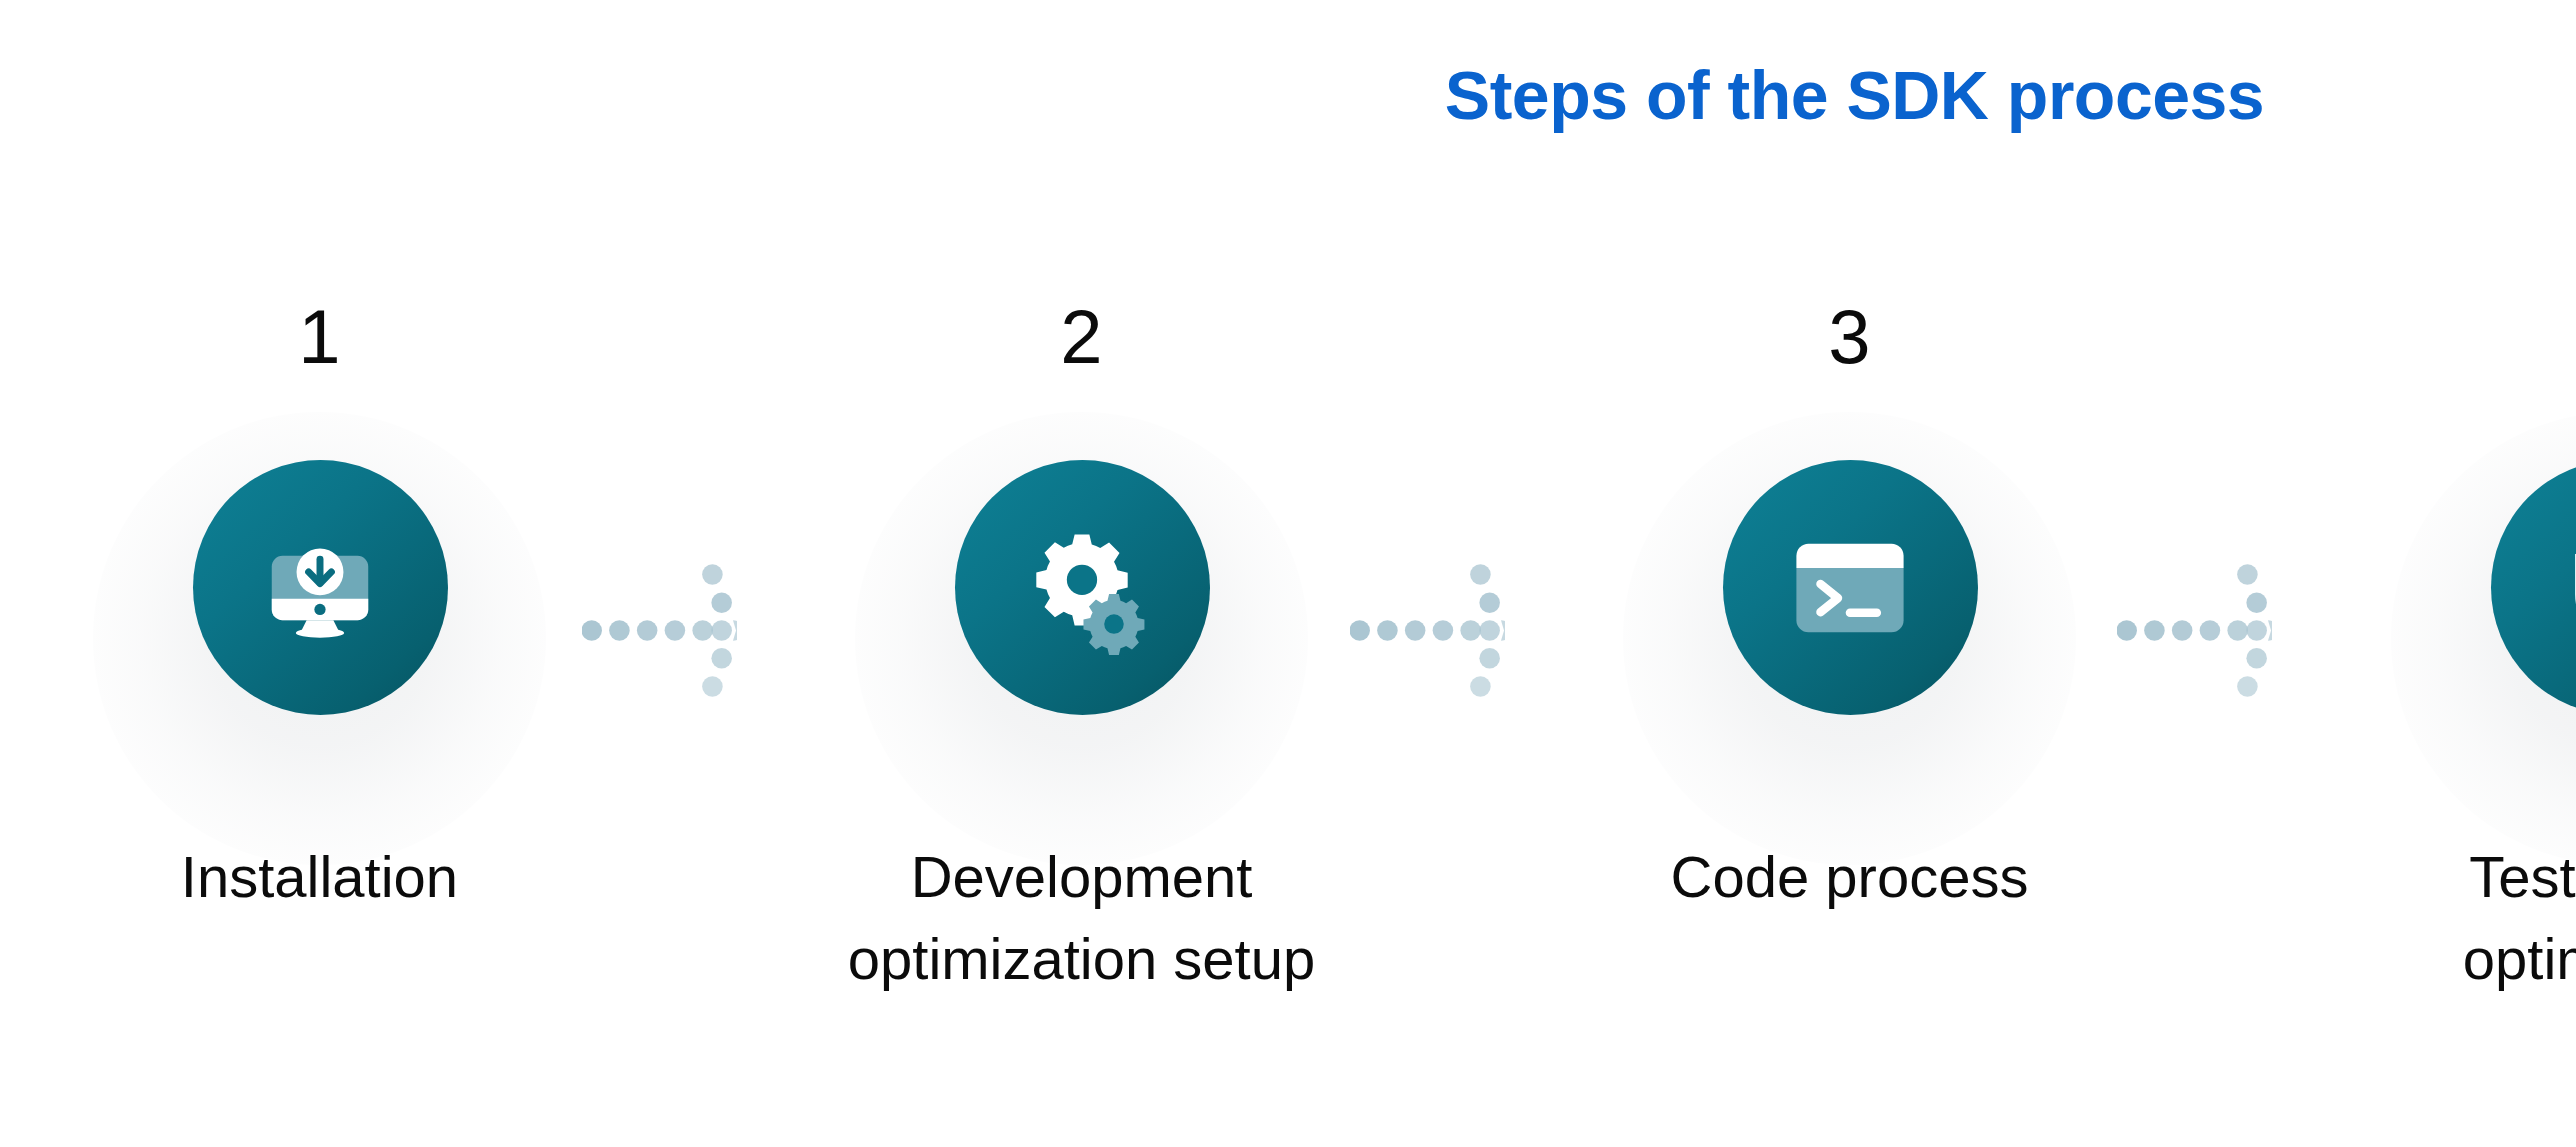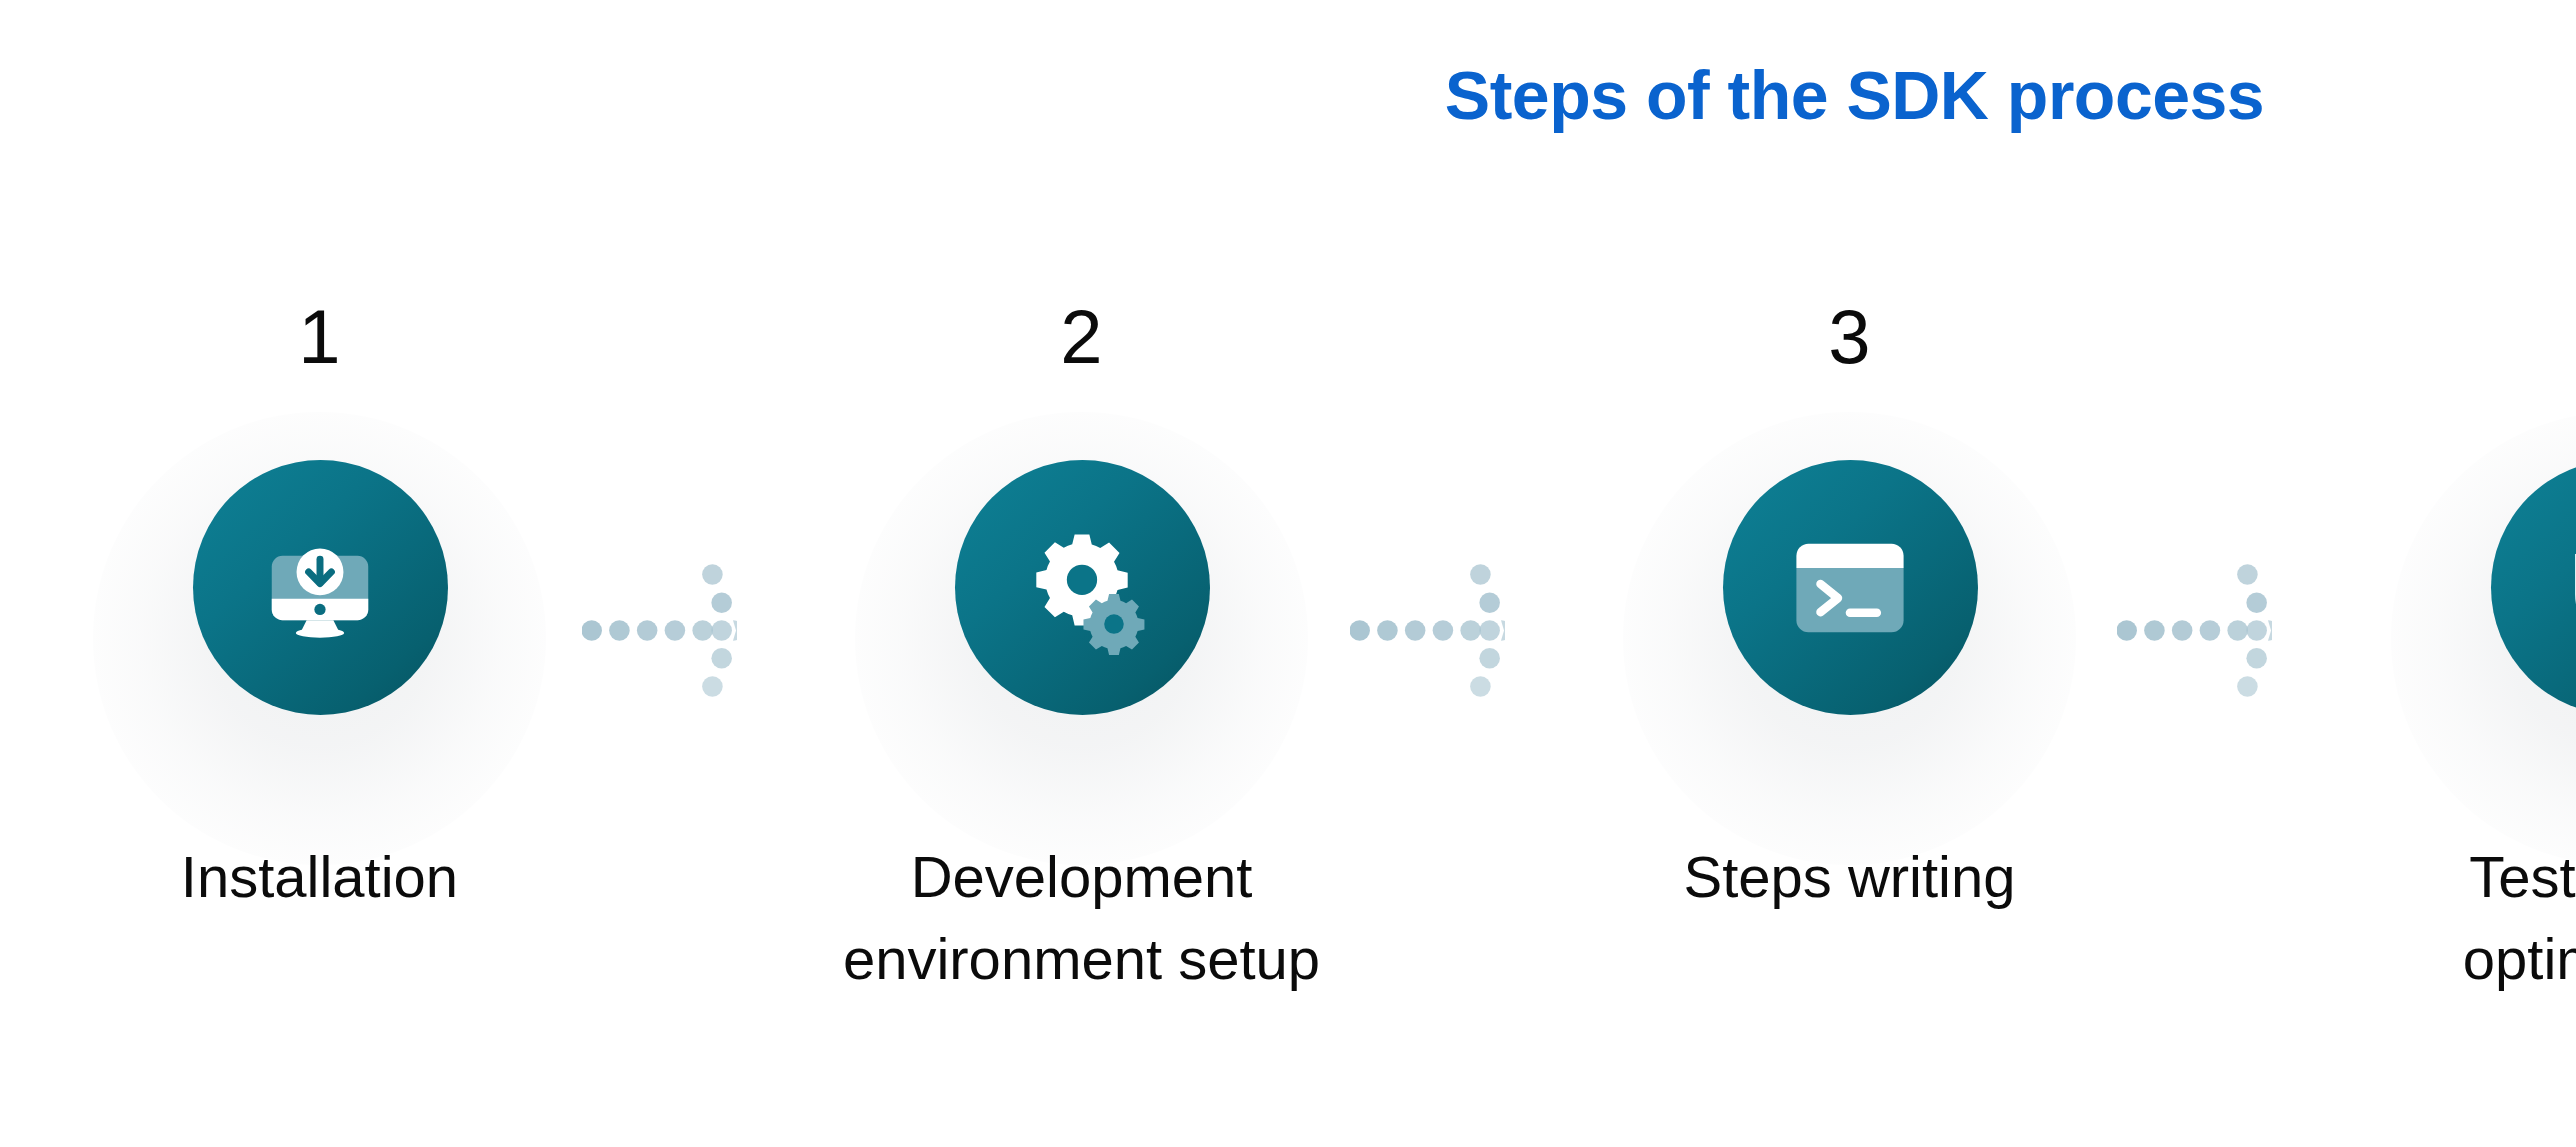--- a/index.html
+++ b/index.html
@@ -159,33 +159,33 @@
       <div class="step-number">2</div>
       <div class="step-circle">
         <svg viewBox="0 0 100 100" xmlns="http://www.w3.org/2000/svg">
     <path fill="#ffffff" d="M44.5 10 h11 l1.8 7.6 a26 26 0 0 1 6.3 2.6 l6.6 -4.1 l7.8 7.8 l-4.1 6.6 a26 26 0 0 1 2.6 6.3 l7.6 1.8 v11 l-7.6 1.8 a26 26 0 0 1 -2.6 6.3 l4.1 6.6 l-7.8 7.8 l-6.6 -4.1 a26 26 0 0 1 -6.3 2.6 L55.5 78 h-11 l-1.8 -7.6 a26 26 0 0 1 -6.3 -2.6 l-6.6 4.1 l-7.8 -7.8 l4.1 -6.6 a26 26 0 0 1 -2.6 -6.3 L15.9 49.4 v-11 l7.6 -1.8 a26 26 0 0 1 2.6 -6.3 l-4.1 -6.6 l7.8 -7.8 l6.6 4.1 a26 26 0 0 1 6.3 -2.6 Z"></path>
     <circle cx="50" cy="43.9" r="11.3" fill="#0b7488"></circle>
     <path fill="#6fa9b8" d="M70.2 54.5 h7.3 l1.2 5.1 a17.5 17.5 0 0 1 4.2 1.7 l4.4 -2.7 l5.2 5.2 l-2.7 4.4 a17.5 17.5 0 0 1 1.7 4.2 l5.1 1.2 v7.3 l-5.1 1.2 a17.5 17.5 0 0 1 -1.7 4.2 l2.7 4.4 l-5.2 5.2 l-4.4 -2.7 a17.5 17.5 0 0 1 -4.2 1.7 l-1.2 5.1 h-7.3 l-1.2 -5.1 a17.5 17.5 0 0 1 -4.2 -1.7 l-4.4 2.7 l-5.2 -5.2 l2.7 -4.4 a17.5 17.5 0 0 1 -1.7 -4.2 l-5.1 -1.2 v-7.3 l5.1 -1.2 a17.5 17.5 0 0 1 1.7 -4.2 l-2.7 -4.4 l5.2 -5.2 l4.4 2.7 a17.5 17.5 0 0 1 4.2 -1.7 Z"></path>
     <circle cx="73.85" cy="76.9" r="7.3" fill="#0b7488"></circle>
   </svg>
       </div>
       <div class="step-label">Development
-environment setup</div>
+optimization setup</div>
     </div>
     <div class="step" style="left: 1494px;">
       <div class="step-number">3</div>
       <div class="step-circle">
         <svg viewBox="0 0 100 100" xmlns="http://www.w3.org/2000/svg">
     <path d="M10 26 a9 9 0 0 1 9 -9 h62 a9 9 0 0 1 9 9 v9 H10 Z" fill="#ffffff"></path>
     <path d="M10 35 h80 v39 a9 9 0 0 1 -9 9 H19 a9 9 0 0 1 -9 -9 Z" fill="#6fa9b8"></path>
     <path d="M28 47 L41 57.5 L28 68" stroke="#ffffff" stroke-width="6.4" stroke-linecap="round" stroke-linejoin="round" fill="none"></path>
     <path d="M50 68.5 H70" stroke="#ffffff" stroke-width="6.4" stroke-linecap="round" fill="none"></path>
   </svg>
       </div>
-      <div class="step-label">Steps writing</div>
+      <div class="step-label">Code process</div>
     </div>
     <div class="step" style="left: 2262px;">
       <div class="step-number">4</div>
       <div class="step-circle">
         <svg viewBox="0 0 100 100" xmlns="http://www.w3.org/2000/svg">
     <path fill="#ffffff" d="M50 8 c7 10 18 15.5 32 16.6 v30 c0 19.5 -13 32.8 -32 41.4 c-19 -8.6 -32 -21.9 -32 -41.4 v-30 C32 23.5 43 18 50 8 Z"></path>
     <path d="M34.5 55.5 L45.5 66 L66 45.5" stroke="#0b7488" stroke-width="7.4" stroke-linecap="round" stroke-linejoin="round" fill="none"></path>
   </svg>
       </div>
       <div class="step-label">Testing and

